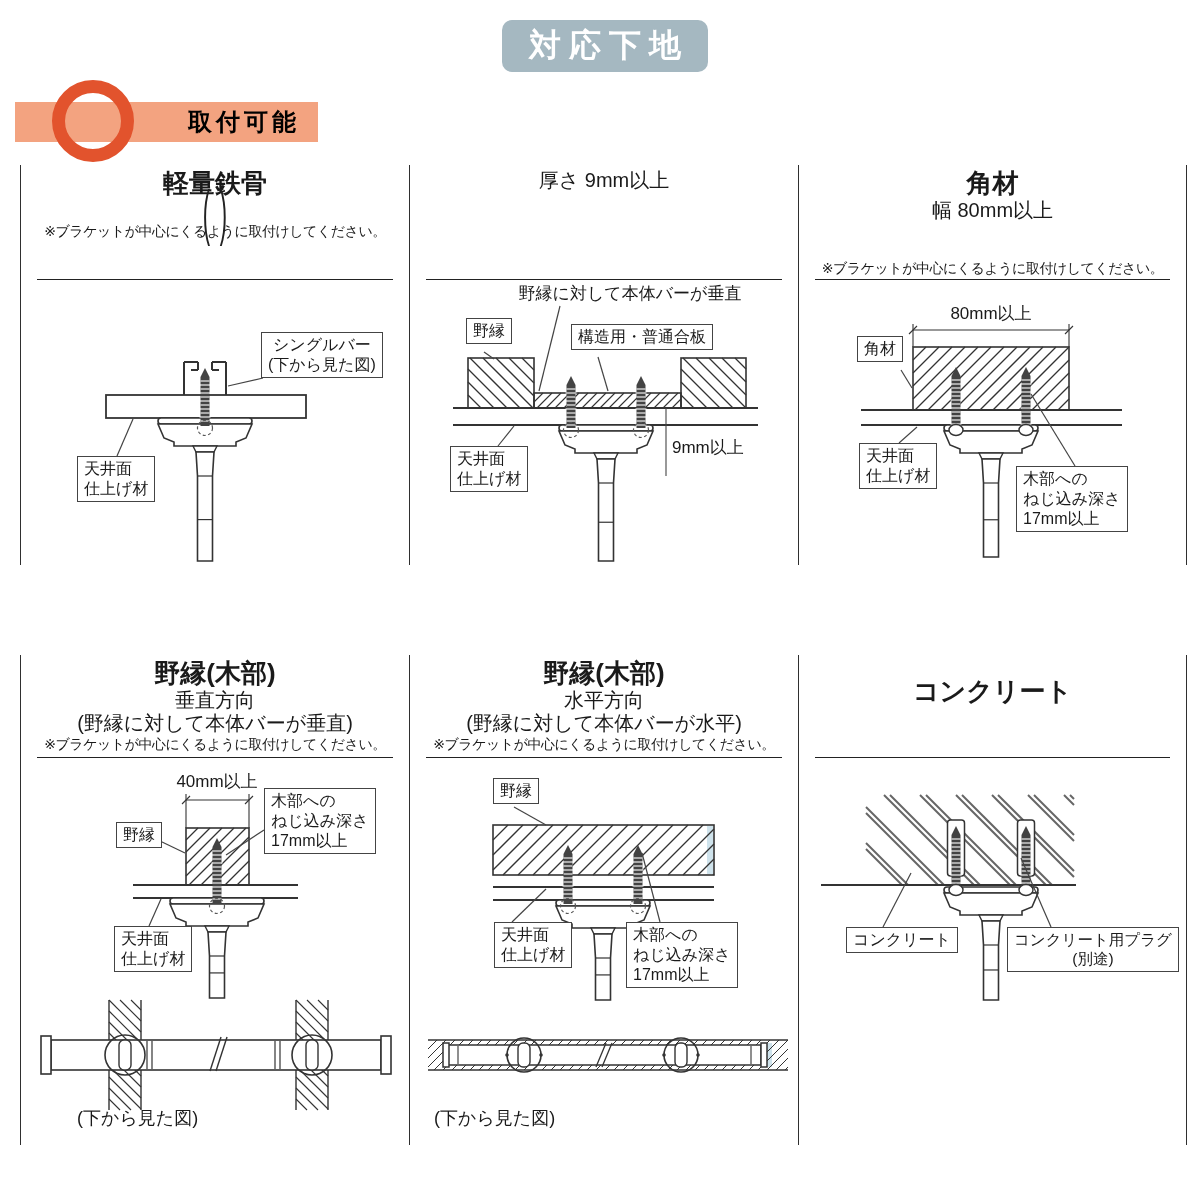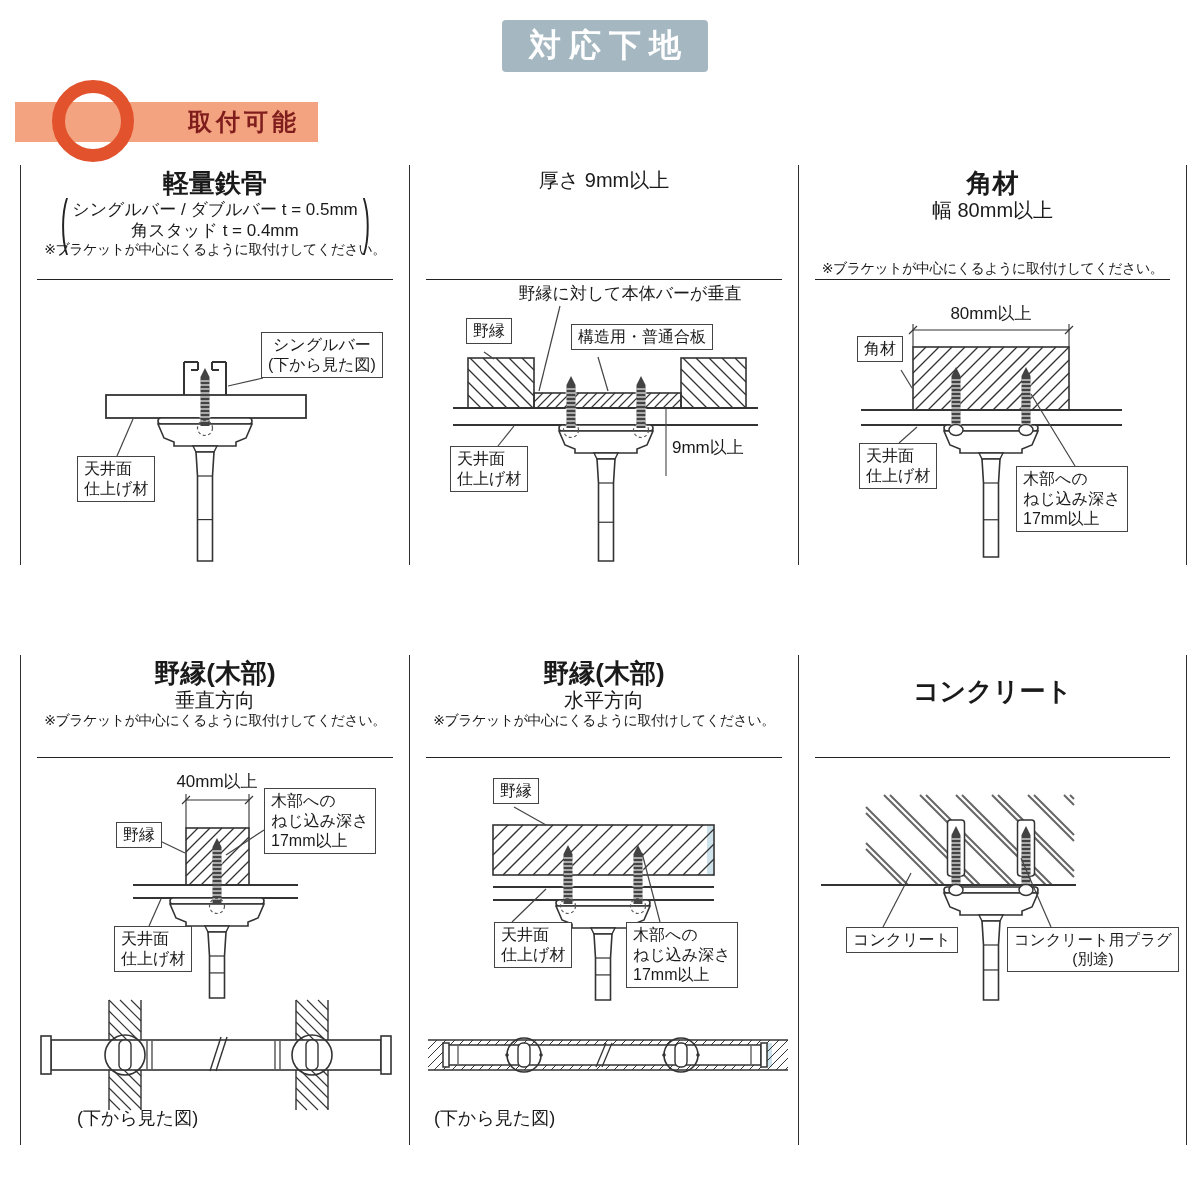--- a/index.html
+++ b/index.html
@@ -1,25 +1,25 @@
 <!DOCTYPE html>
 <html style="--accent-orange: #e2532d; --band-orange: #f3a380; --title-bg: #a5b8c1;"><head>
 <meta charset="utf-8">
 <style>
   html,body{margin:0;padding:0;background:#fff;}
   body{width:1200px;height:1200px;position:relative;overflow:hidden;
        font-family:"Liberation Sans","DejaVu Sans",sans-serif;color:#1a1a1a;}
   .title-pill{position:absolute;left:502px;top:20px;width:206px;height:52px;
-       background:var(--title-bg,#a5b8c1);border-radius:4px;display:flex;
+       background:var(--title-bg,#a5b8c1);border-radius:10px;display:flex;
        align-items:center;justify-content:center;color:#fff;font-size:32px;
        font-weight:bold;letter-spacing:8px;padding-left:8px;box-sizing:border-box;}
   .band{position:absolute;left:15px;top:102px;width:303px;height:40px;
        background:var(--band-orange,#f3a380);display:flex;align-items:center;
        justify-content:flex-end;padding-right:18px;box-sizing:border-box;}
-  .band-label{color:#7f1d1d;font-weight:bold;font-size:24px;letter-spacing:4px;}
+  .band-label{color:#000000;font-weight:bold;font-size:24px;letter-spacing:4px;}
   .ring{position:absolute;left:52px;top:80px;width:56px;height:56px;
        border:13px solid var(--accent-orange,#e2532d);border-radius:50%;background:transparent;}
   .row{position:absolute;left:20px;display:flex;}
   .row1{top:165px;height:400px;}
   .row2{top:655px;height:490px;}
   .panel{width:389px;border-left:1.6px solid #2f2f2f;box-sizing:border-box;
        display:flex;flex-direction:column;position:relative;}
   .panel.last{border-right:1.6px solid #2f2f2f;}
   .phead{display:flex;flex-direction:column;align-items:center;box-sizing:border-box;padding-top:4px;}
   .row1 .phead{height:115px;}
@@ -55,24 +55,20 @@
 </div>
 <div class="ring"></div>
 
 <div class="row row1">
 
   <div class="panel">
     <div class="phead">
       <div class="ptitle">軽量鉄骨</div>
       <div class="pspec">
         <span class="bigparen">(</span>
-        <span class="speclines">
-          <span>シングルバー / ダブルバー t = 0.5mm</span>
-          <span>角スタッド t = 0.4mm</span>
-        </span>
         <span class="bigparen">)</span>
       </div>
       <div class="pnote">※ブラケットが中心にくるように取付けしてください。</div>
       <div class="hrline"></div>
     </div>
     <div class="diagram" id="d1">
       <div class="lbox ctr" style="left:240px;top:52px;">
         <span>シングルバー</span>
           <span>(下から見た図)</span>
       </div>
@@ -303,20 +299,21 @@
       </div>
   </div>
 </div>
 
 <div class="row row2">
 
   <div class="panel">
     <div class="phead">
       <div class="ptitle">野縁(木部)</div>
       <div class="psub">垂直方向</div>
+      <div class="psub">(野縁に対して本体バーが垂直)</div>
       <div class="pnote">※ブラケットが中心にくるように取付けしてください。</div>
       <div class="hrline"></div>
     </div>
     <div class="diagram" id="d4">
       <div class="dimtext ctrw" style="left:136px;top:12px;width:120px;">40mm以上</div>
       <div class="lbox" style="left:95px;top:64px;">
         <span>野縁</span>
       </div>
       <div class="lbox" style="left:243px;top:30px;">
         <span>木部への</span>
@@ -413,20 +410,21 @@
           <circle cx="291" cy="297" r="20" fill="none" stroke="#333" stroke-width="1.6"></circle>
           <rect x="285" y="282" width="12" height="30" fill="#fff" stroke="#333" stroke-width="1.4" rx="5"></rect>
         </svg>
       </div>
   </div>
 
   <div class="panel">
     <div class="phead">
       <div class="ptitle">野縁(木部)</div>
       <div class="psub">水平方向</div>
+      <div class="psub">(野縁に対して本体バーが水平)</div>
       <div class="pnote">※ブラケットが中心にくるように取付けしてください。</div>
       <div class="hrline"></div>
     </div>
     <div class="diagram" id="d5">
       <div class="lbox" style="left:83px;top:20px;">
         <span>野縁</span>
       </div>
       <div class="lbox" style="left:84px;top:164px;">
         <span>天井面</span>
           <span>仕上げ材</span>

